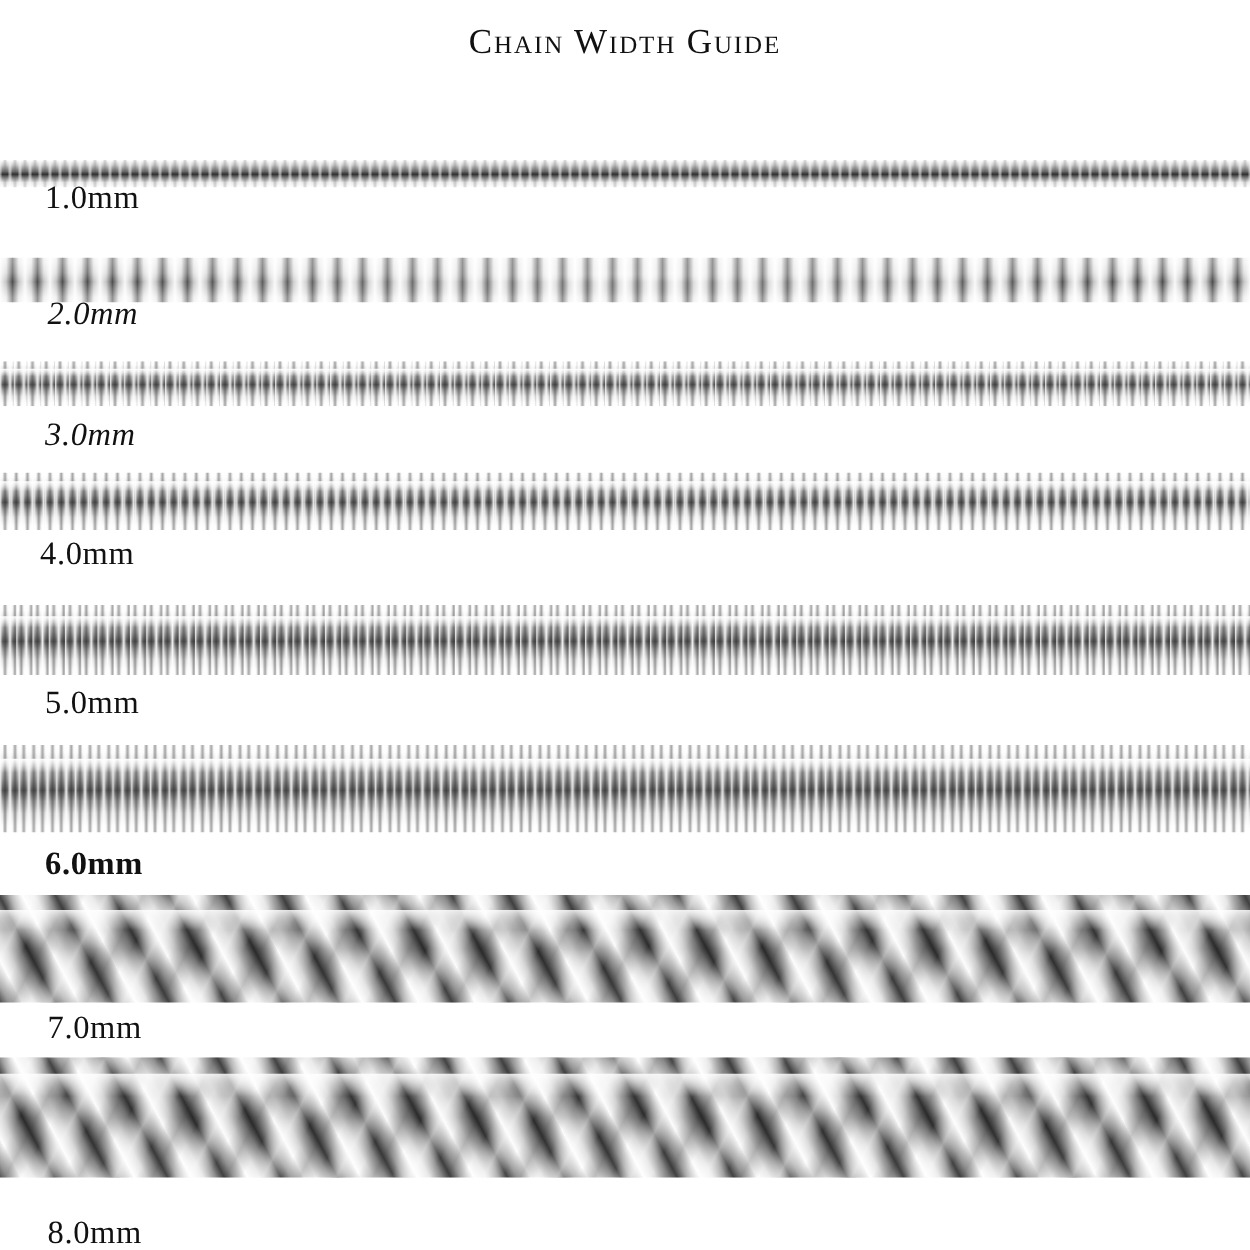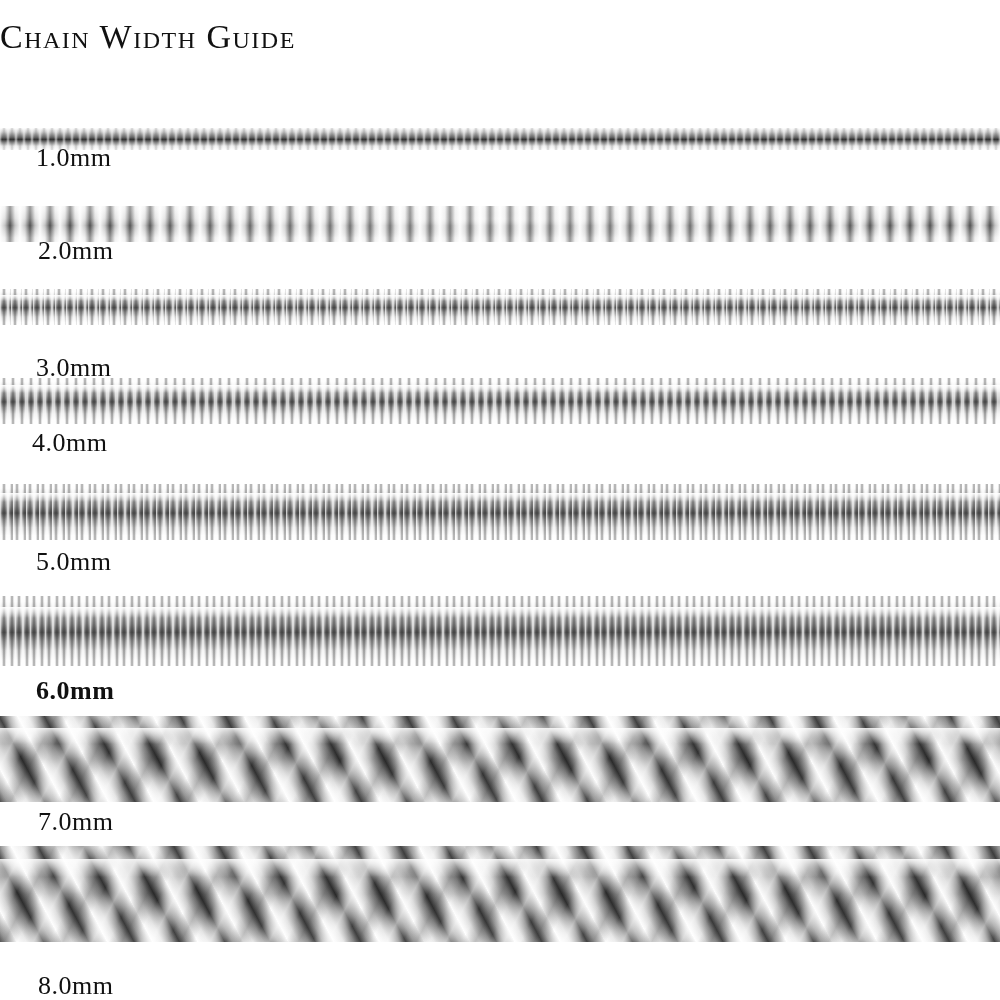--- a/index.html
+++ b/index.html
@@ -18,22 +18,23 @@
     position: relative;
     width: 1000px;
     height: 1000px;
     background: #ffffff;
   }
   .title {
     position: absolute;
     top: 18px;
     left: 0;
     width: 1000px;
+    text-align: center;
     font-family: "Liberation Serif", serif;
-    font-size: 34px;
+    font-size: 28px;
     font-variant: small-caps;
     letter-spacing: 1.5px;
     color: #111111;
   }
   .row {
     position: absolute;
     left: 0;
     width: 1000px;
   }
   .chain {
@@ -201,26 +202,26 @@
 
   <div class="title">Chain Width Guide</div>
 
   <div class="row">
     <div class="chain c-1" style="top:128px;height:22px;"></div>
     <div class="label" style="top:143px;left:36px;">1.0mm</div>
   </div>
 
   <div class="row">
     <div class="chain c-2" style="top:206px;height:36px;"></div>
-    <div class="label" style="top:236px;left:38px;">2.0mm</div>
+    <div class="label" style="top:236px;left:38px;font-style:italic;">2.0mm</div>
   </div>
 
   <div class="row">
     <div class="chain snake rib-6" style="top:289px;height:36px;"></div>
-    <div class="label" style="top:353px;left:36px;">3.0mm</div>
+    <div class="label" style="top:333px;left:36px;font-style:italic;">3.0mm</div>
   </div>
 
   <div class="row">
     <div class="chain snake rib-8" style="top:378px;height:46px;"></div>
     <div class="label" style="top:428px;left:32px;">4.0mm</div>
   </div>
 
   <div class="row">
     <div class="chain snake rib-10" style="top:484px;height:56px;"></div>
     <div class="label" style="top:547px;left:36px;">5.0mm</div>

